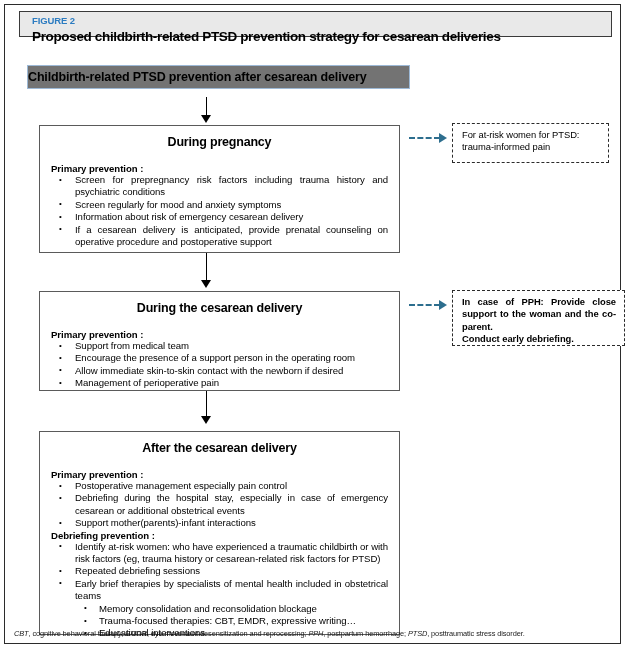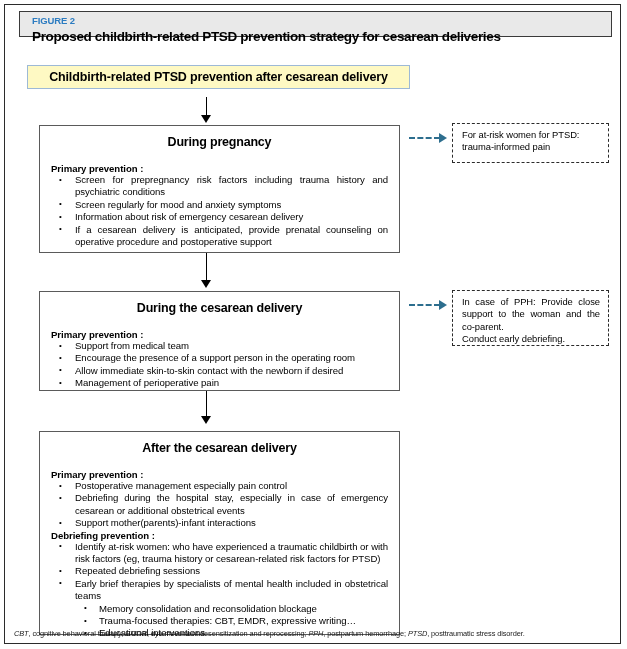--- a/index.html
+++ b/index.html
@@ -60,22 +60,22 @@
   .headline-box {
     position: absolute;
     left: 22px;
     top: 60px;
     width: 383px;
     height: 24px;
     border: 1px solid #9db9d6;
     box-sizing: border-box;
     display: flex;
     align-items: center;
-    justify-content: center;
-    background: #fef9c3;
+    justify-content: flex-start;
+    background: #737373;
   }
   .headline-box span {
     font-size: 12.5px;
     font-weight: bold;
     color: #000000;
     letter-spacing: -0.15px;
   }
 
   
   .v-arrow {
@@ -263,21 +263,21 @@
       <li class="nojust">Allow immediate skin-to-skin contact with the newborn if desired</li>
       <li class="nojust">Management of perioperative pain</li>
     </ul>
   </div>
 
   <div class="h-arrow" style="left:404px; top:295px; width:40px;">
     <div class="dash-stem" style="width:31px;"></div>
     <div class="dash-head" style="left:30px;"></div>
   </div>
 
-  <div class="side-note" style="left:447px; top:285px; width:157px; height:56px;">
+  <div class="side-note" style="left:447px; top:285px; width:173px; height:56px;font-weight:bold;">
     <p>In case of PPH: Provide close support to the woman and the co-parent.</p>
     <p class="nojust">Conduct early debriefing.</p>
   </div>
 
   <div class="v-arrow" style="left:196px; top:386px; height:34px;">
     <div class="stem" style="height:26px;"></div>
     <div class="head" style="top:25px;"></div>
   </div>
 
   <div class="stage-box" style="top:426px; height:204px; padding:9px 11px 8px 11px;">

